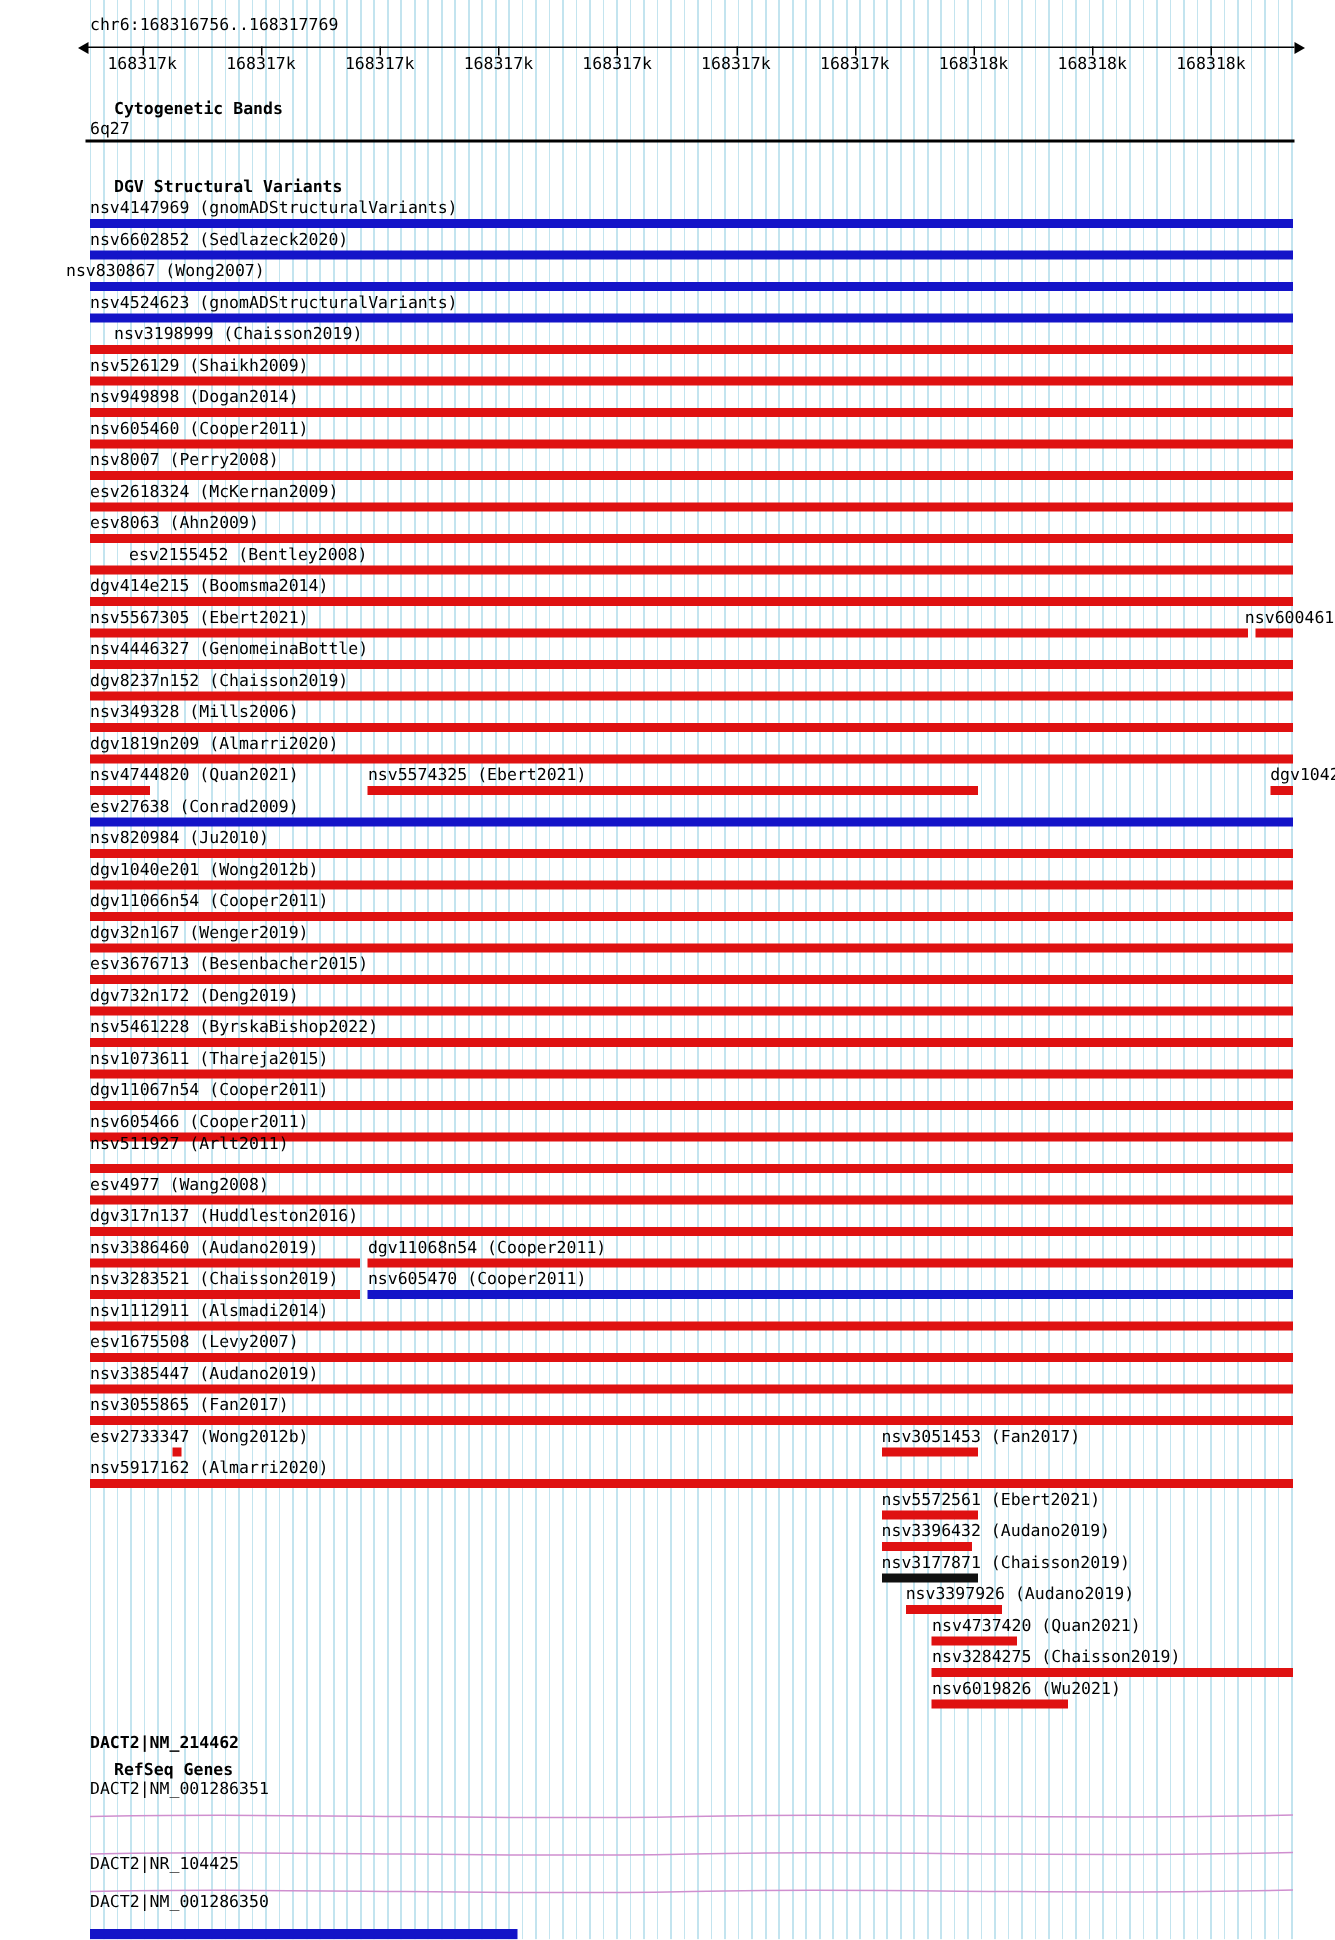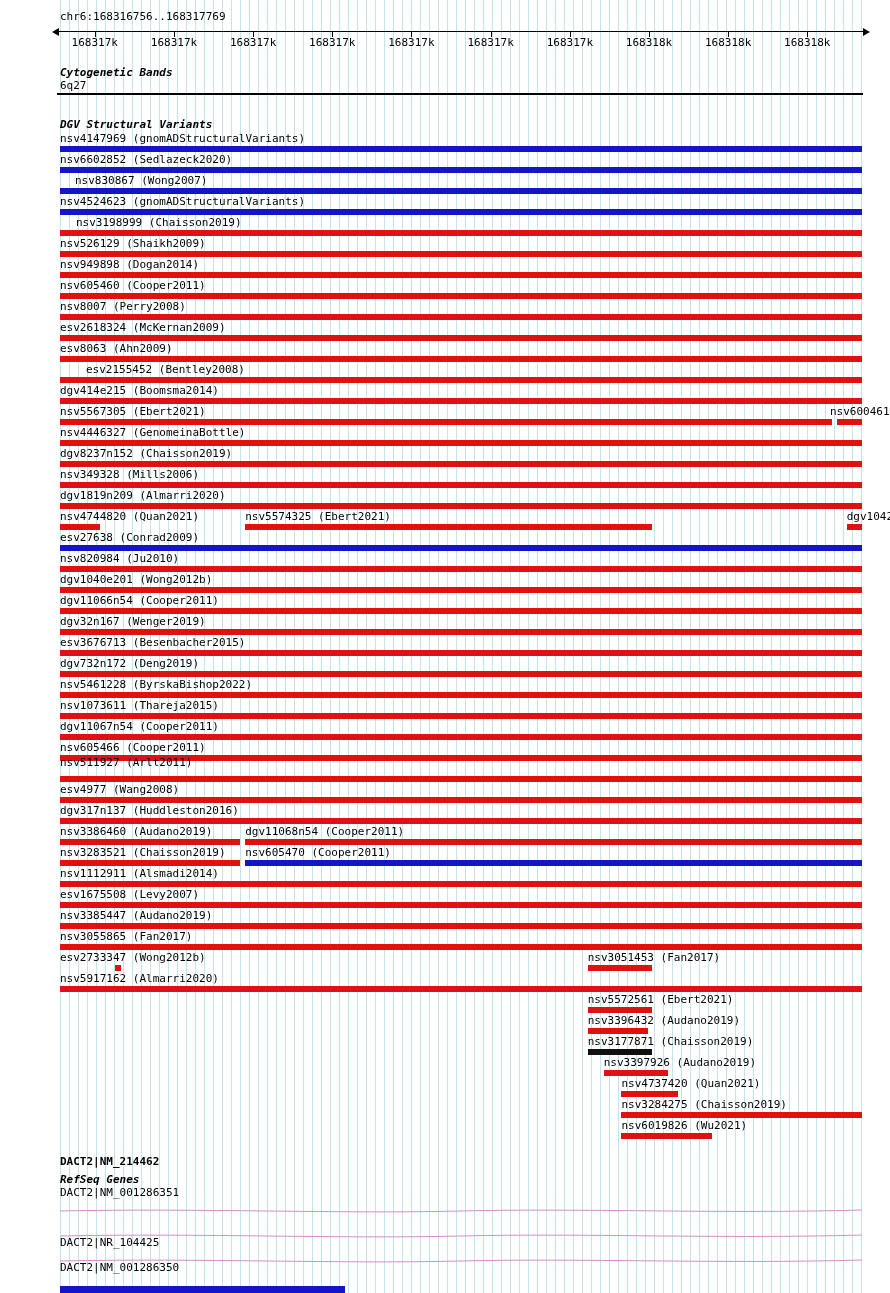--- a/index.html
+++ b/index.html
@@ -10,21 +10,21 @@
     font-size:11px; line-height:12px; color:#000; overflow:hidden;
   }
   .grid { position:absolute; left:60px; top:0; width:802px; height:1293px; }
   .pos { position:absolute; left:60px; top:11px; white-space:nowrap; }
   .ruler-line { position:absolute; left:57px; top:31px; width:806px; height:1px; background:#000; }
   .arrow { position:absolute; width:0; height:0; top:28px; }
   .arrow.left  { left:52px;  border-top:4px solid transparent; border-bottom:4px solid transparent; border-right:7px solid #000; }
   .arrow.right { left:863px; border-top:4px solid transparent; border-bottom:4px solid transparent; border-left:7px solid #000; }
   .tick { position:absolute; width:1px; height:6px; top:31px; background:#000; }
   .tick-label { position:absolute; top:37px; transform:translateX(-50%); white-space:nowrap; }
-  .sec-title { position:absolute; left:60px; font-weight:bold; white-space:nowrap;font-style:italic; }
+  .sec-title { position:absolute; left:76px; font-weight:bold; white-space:nowrap; }
   .cyto-title { top:67px; }
   .band-label { position:absolute; left:60px; top:80px; }
   .band-line { position:absolute; left:57px; top:93px; width:806px; height:2px; background:#000; }
   .dgv-title { top:119px;text-align:right; }
   .refseq-title { top:1174px; }
   .v-label { position:absolute; white-space:nowrap; cursor:pointer; }
   .v-bar { position:absolute; height:6px; cursor:pointer; }
   .gene-label { position:absolute; white-space:nowrap; cursor:pointer;text-align:center; }
   .gene-line { position:absolute; width:802px; height:8px; }
   .gene-exon { position:absolute; cursor:pointer; }
@@ -68,21 +68,21 @@
   <div class="sec-title cyto-title">Cytogenetic Bands</div>
   <div class="band-label">6q27</div>
   <div class="band-line"></div>
 
   <div class="sec-title dgv-title">DGV Structural Variants</div>
   <div id="tracks">
       <div class="v-label" style="left: 60px; top: 133px;">nsv4147969 (gnomADStructuralVariants)</div>
       <div class="v-bar" style="left: 60px; width: 802px; top: 146px; background: rgb(20, 20, 200);"></div>
       <div class="v-label" style="left: 60px; top: 154px;">nsv6602852 (Sedlazeck2020)</div>
       <div class="v-bar" style="left: 60px; width: 802px; top: 167px; background: rgb(20, 20, 200);"></div>
-      <div class="v-label" style="left: 75px; top: 175px;">nsv830867 (Wong2007)</div>
+      <div class="v-label" style="left: 44px; top: 175px;">nsv830867 (Wong2007)</div>
       <div class="v-bar" style="left: 60px; width: 802px; top: 188px; background: rgb(20, 20, 200);"></div>
       <div class="v-label" style="left: 60px; top: 196px;">nsv4524623 (gnomADStructuralVariants)</div>
       <div class="v-bar" style="left: 60px; width: 802px; top: 209px; background: rgb(20, 20, 200);"></div>
       <div class="v-label" style="left: 60px; top: 217px; margin-left: 16px;">nsv3198999 (Chaisson2019)</div>
       <div class="v-bar" style="left: 60px; width: 802px; top: 230px; background: rgb(223, 17, 17);"></div>
       <div class="v-label" style="left: 60px; top: 238px;">nsv526129 (Shaikh2009)</div>
       <div class="v-bar" style="left: 60px; width: 802px; top: 251px; background: rgb(223, 17, 17);"></div>
       <div class="v-label" style="left: 60px; top: 259px;">nsv949898 (Dogan2014)</div>
       <div class="v-bar" style="left: 60px; width: 802px; top: 272px; background: rgb(223, 17, 17);"></div>
       <div class="v-label" style="left: 60px; top: 280px;">nsv605460 (Cooper2011)</div>

